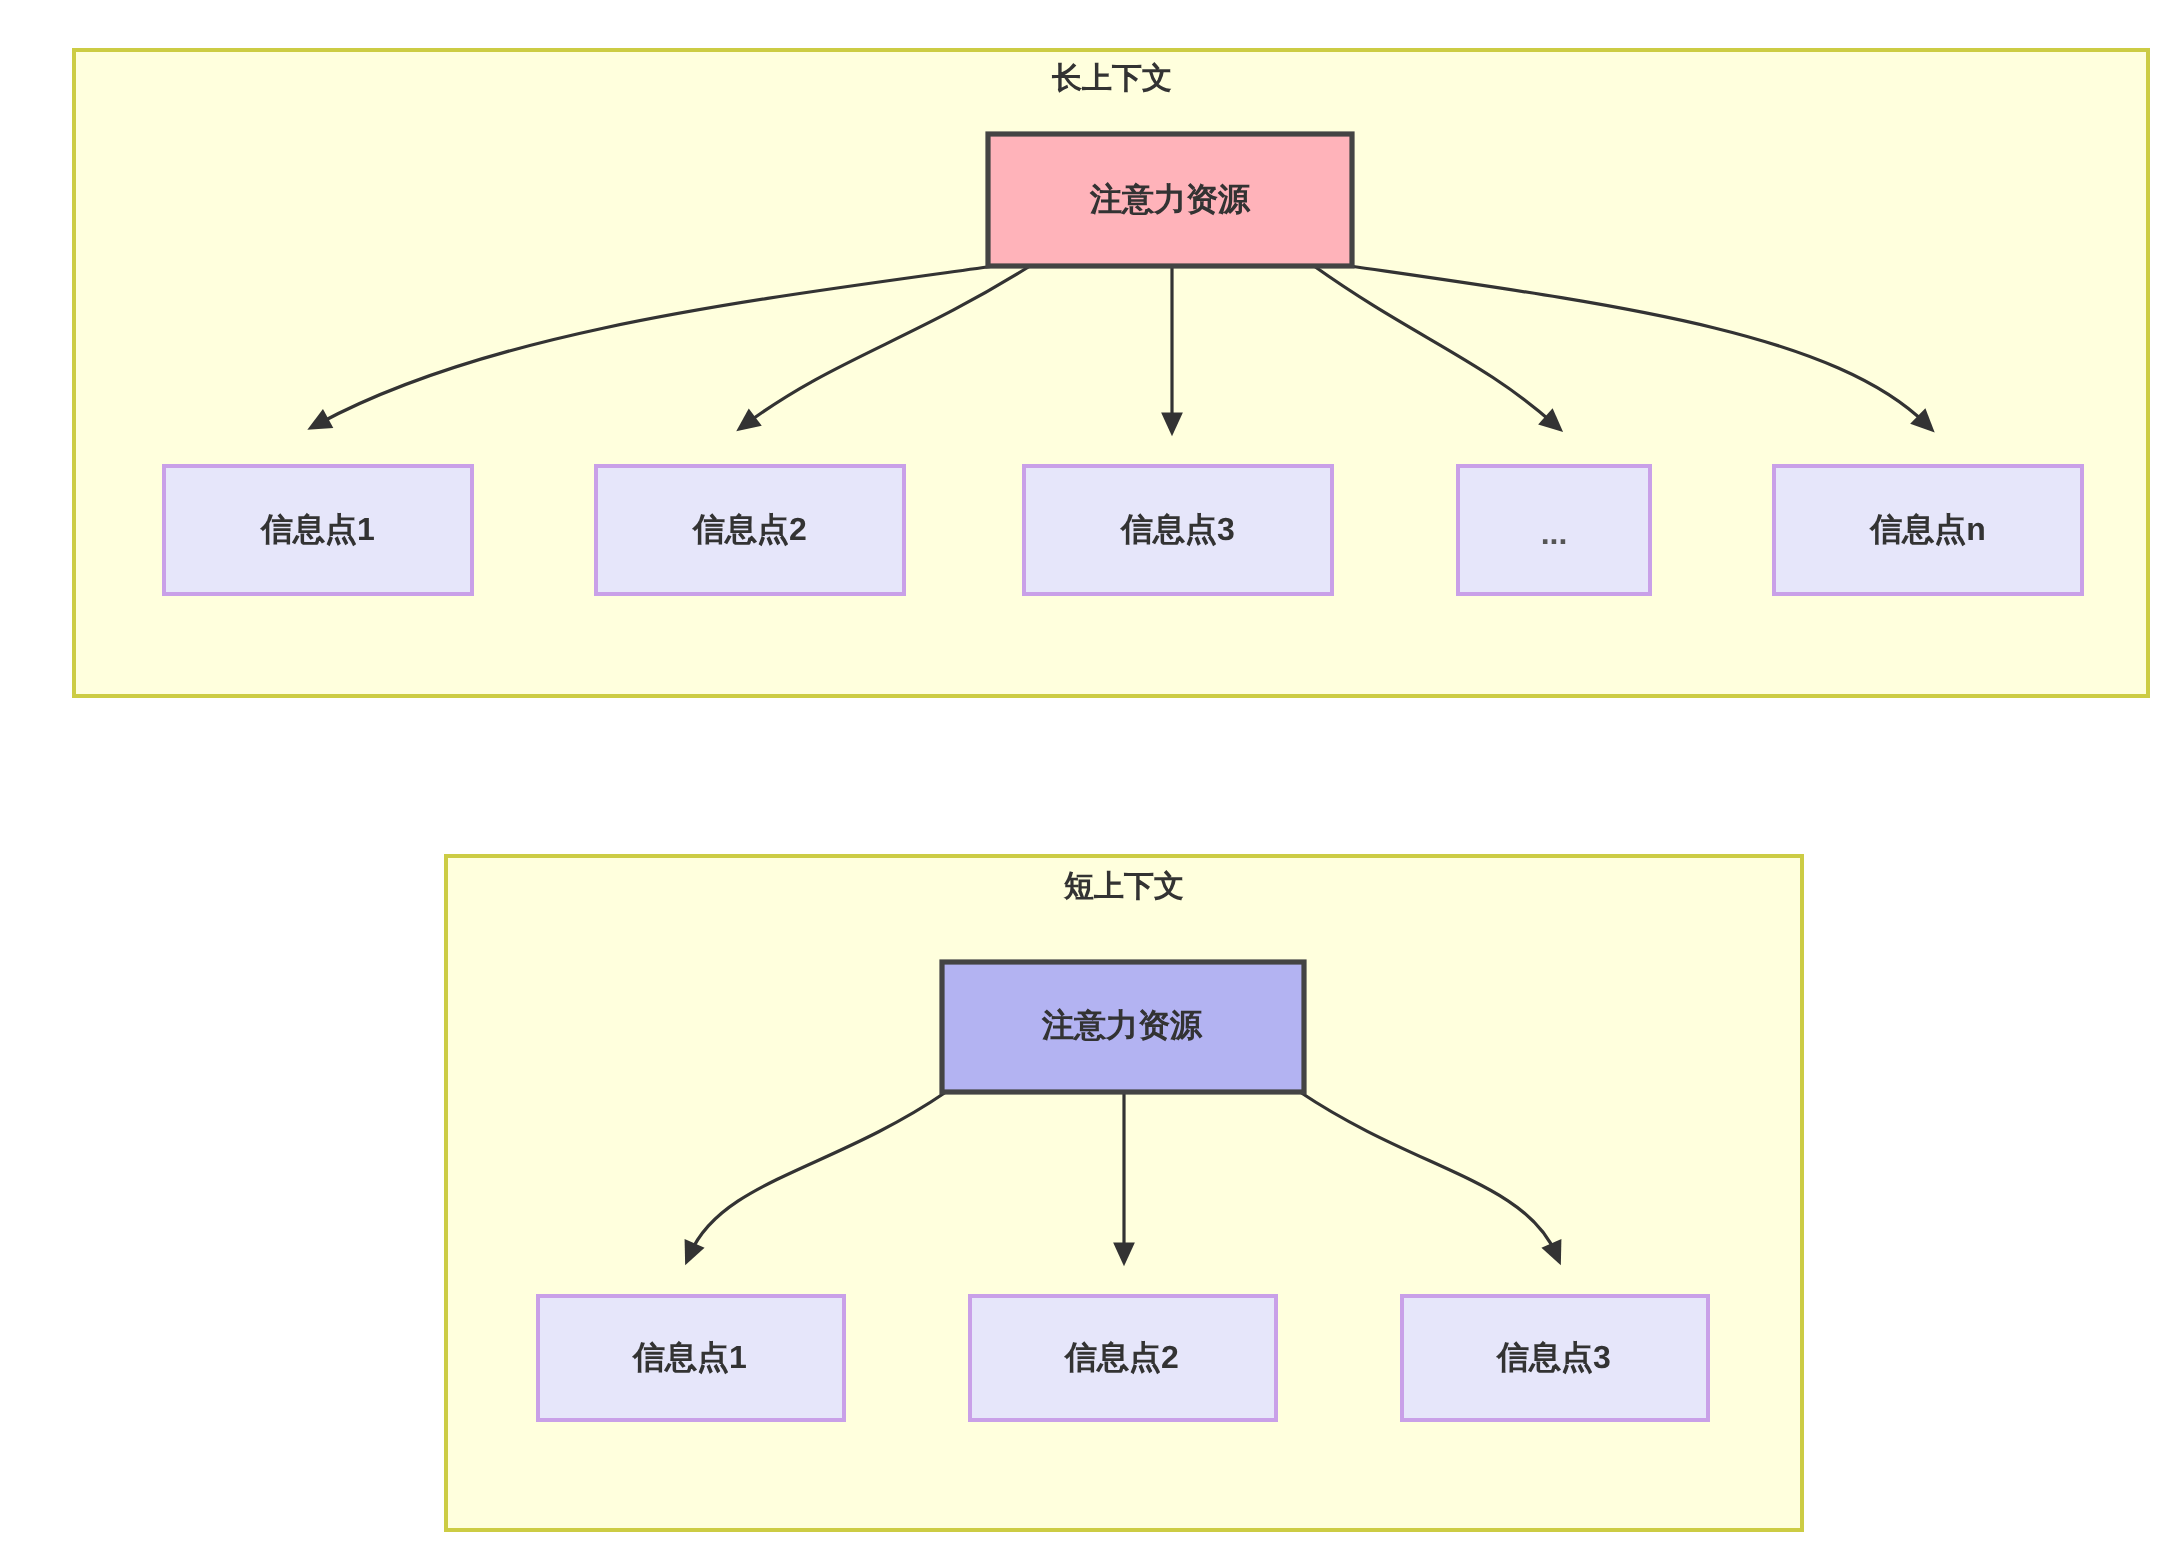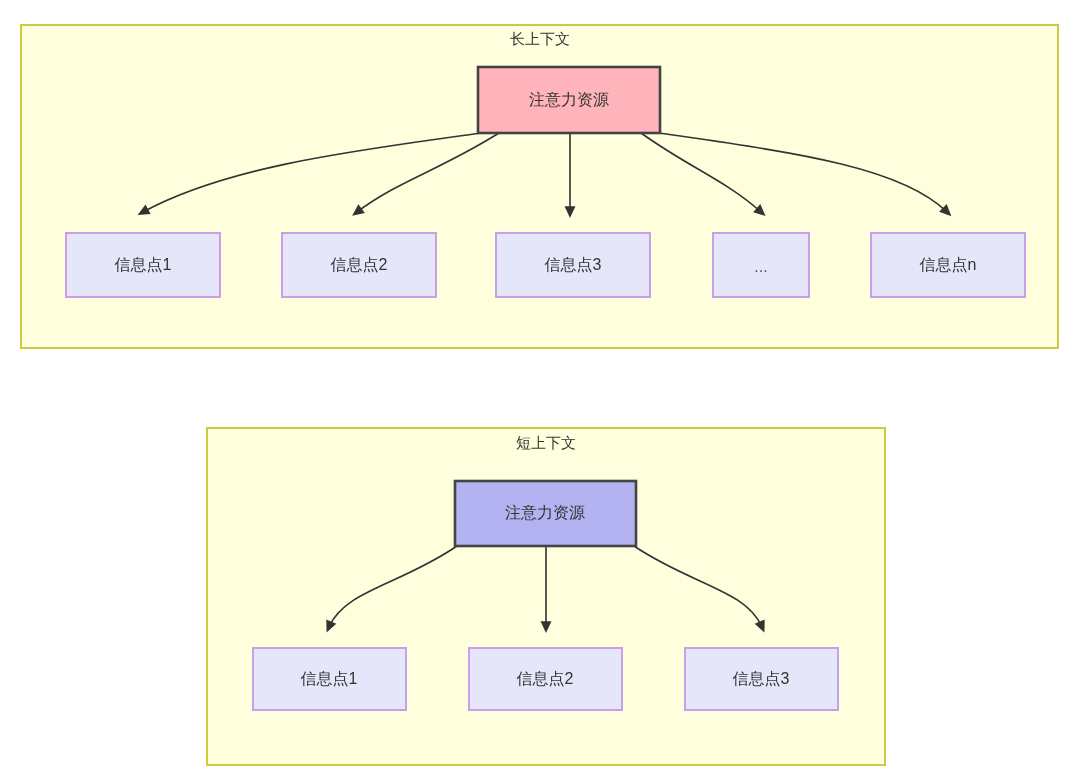--- a/index.html
+++ b/index.html
@@ -9,23 +9,24 @@
   }
   body {
     width: 1080px;
     height: 774px;
     position: relative;
     font-family: "Liberation Sans", "DejaVu Sans", sans-serif;
     overflow: hidden;
   }
   #stage {
     position: absolute;
-    left: 0; top: 0;
+    left: 16px; top: 0;
     width: 884px;
     height: 774px;
+    font-weight: bold;
   }
   svg.diagram {
     position: absolute;
     left: 0; top: 0;
     width: 1080px;
     height: 774px;
     display: block;
   }
   .panel-rect {
     fill: #ffffdd;

